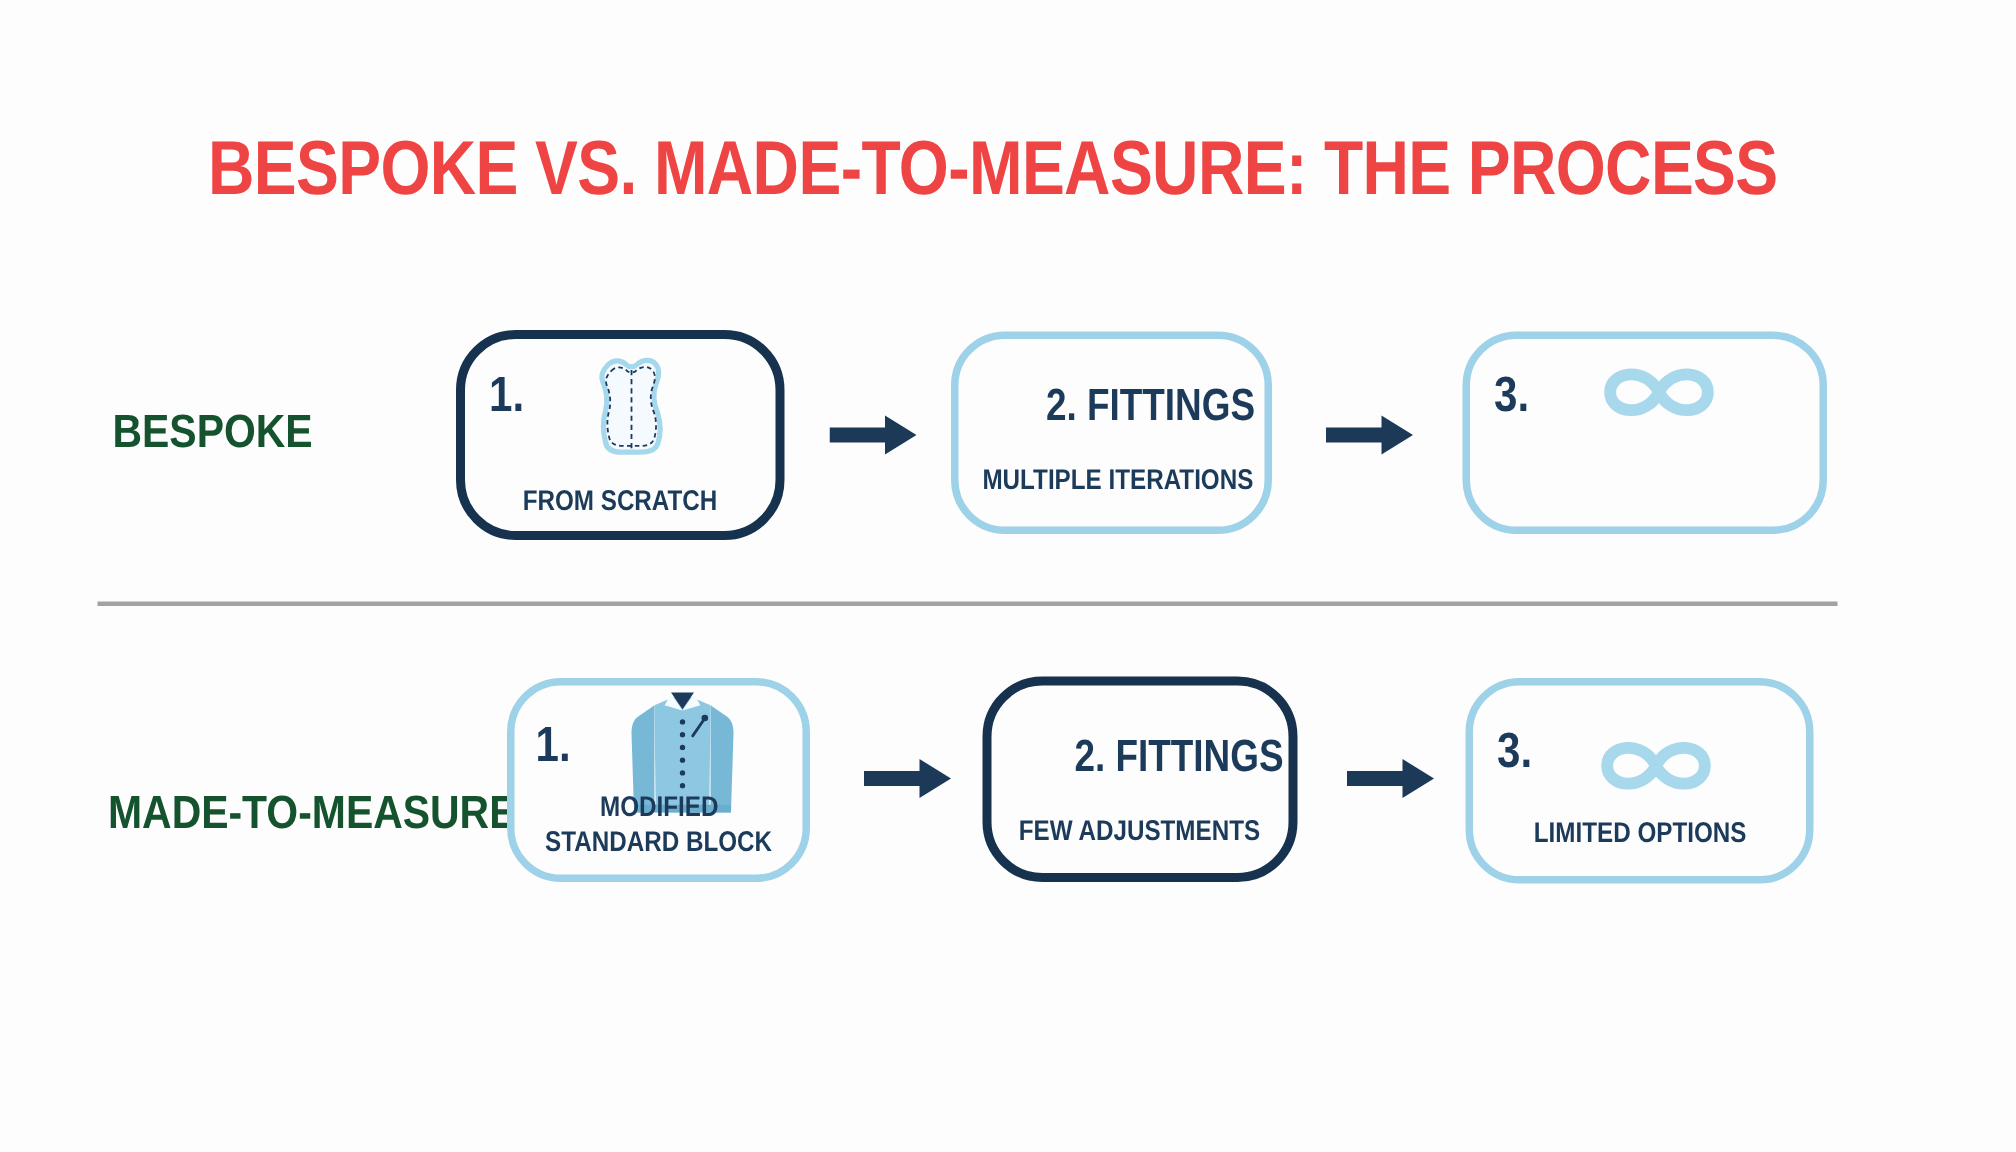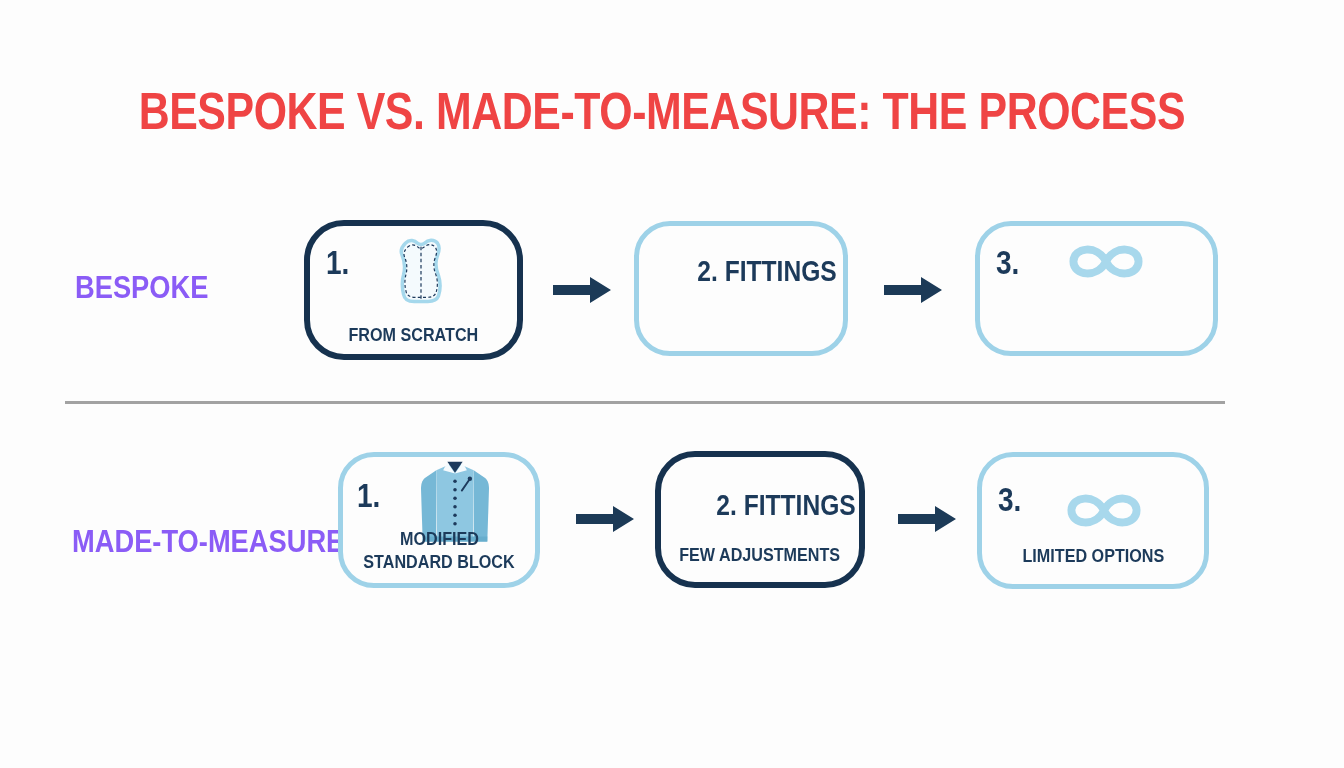--- a/index.html
+++ b/index.html
@@ -8,21 +8,21 @@
     background:#fdfdfd; color:#1c3a5a;
     font-family:"Liberation Sans", sans-serif;
   }
   .cx { display:inline-block; transform:scaleX(0.85); transform-origin:center; white-space:nowrap; }
   .cx-left { display:inline-block; transform:scaleX(0.85); transform-origin:left center; white-space:nowrap; }
 
   .title { position:absolute; top:82px; left:0; width:1324px; text-align:center;
            font-size:51px; font-weight:bold; letter-spacing:-0.5px; color:#ef4444; }
   .title .cx { transform:scaleX(0.84); }
 
-  .row-label { position:absolute; font-size:31px; font-weight:bold; color:#8b5cf6; }
+  .row-label { position:absolute; font-size:31px; font-weight:bold; color:#14532d; }
   .label-bespoke { left:75px; top:270px; }
   .label-mtm    { left:72px; top:488px;margin-top:36px; }
   .row-label .cx-left { transform:scaleX(0.88); }
 
   .divider { position:absolute; left:65px; top:401px; width:1160px; height:3px; background:#a2a2a2; }
 
   .box { position:absolute; box-sizing:border-box; background:#fdfdfd; }
   .border-navy  { border:6px solid #16324f; border-radius:40px; }
   .border-light { border:5px solid #9ed2e8; border-radius:36px; }
 
@@ -92,20 +92,23 @@
   </div>
 
   <svg class="arrow a1" viewBox="0 0 58 30">
     <path d="M0,10 H37 V2 L58,15 L37,28 V20 H0 Z" fill="#1c3a57"></path>
   </svg>
 
   <div class="box border-light b-r1s2">
     <div class="heading">
       <span class="cx">2. FITTINGS</span>
     </div>
+    <div class="subtitle s-r1s2">
+      <span class="cx">MULTIPLE ITERATIONS</span>
+    </div>
   </div>
 
   <svg class="arrow a2" viewBox="0 0 58 30">
     <path d="M0,10 H37 V2 L58,15 L37,28 V20 H0 Z" fill="#1c3a57"></path>
   </svg>
 
   <div class="box border-light b-r1s3">
     <div class="step-num">
       <span class="cx-left">3.</span>
     </div>

